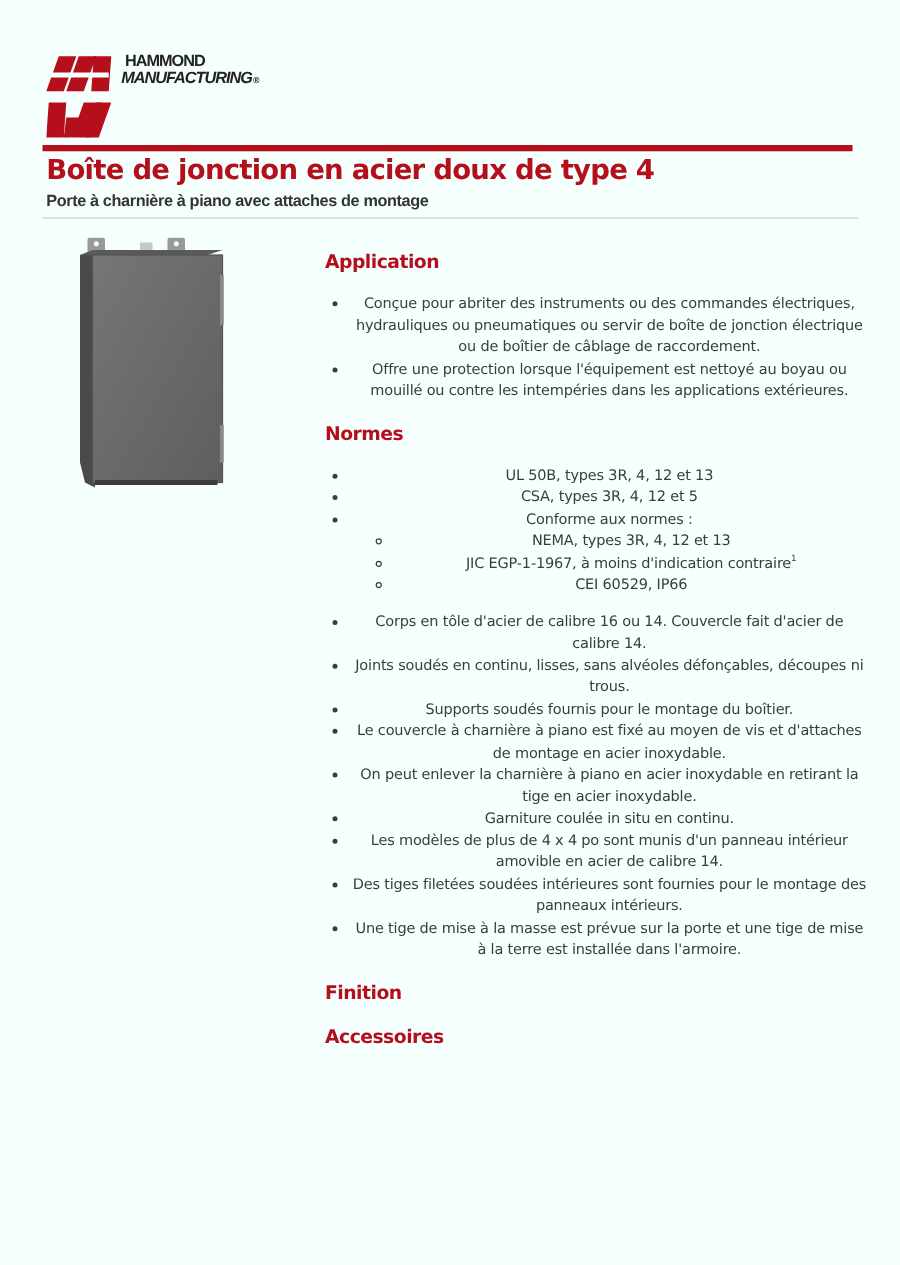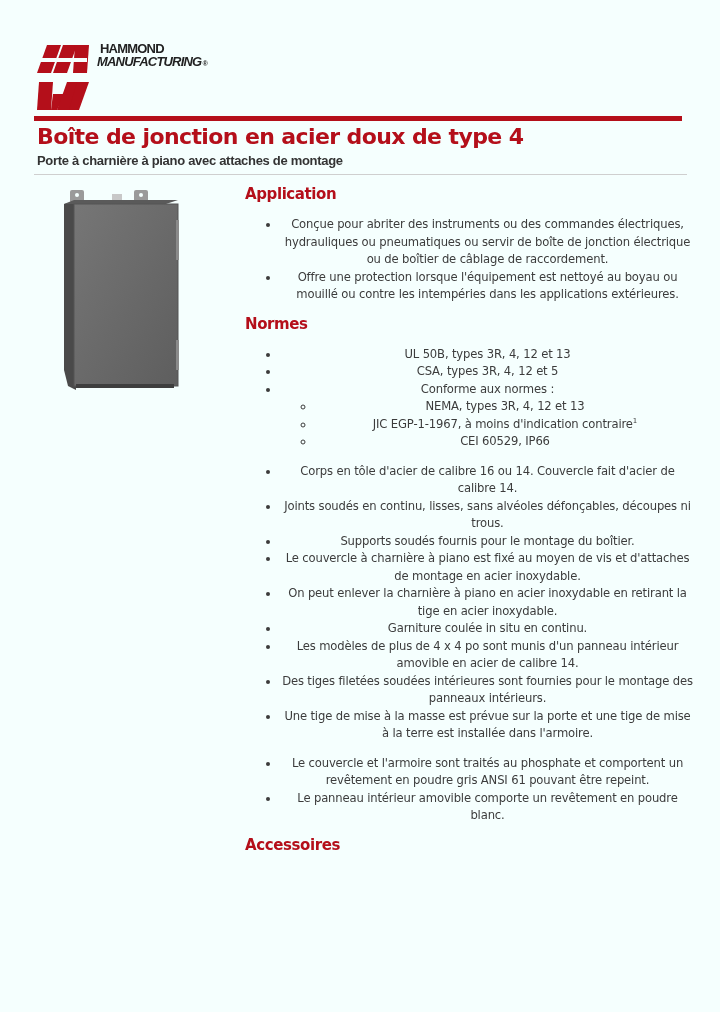--- a/index.html
+++ b/index.html
@@ -89,21 +89,21 @@
       width: 124px;
       height: 200px;
     }
     .content {
       position: absolute;
       left: 245px;
       top: 184px;
       width: 450px;
     }
     .section-heading {
-      margin: 0;
+      margin: 15px;
       font-family: "DejaVu Sans", sans-serif;
       font-weight: bold;
       font-size: 15px;
       color: #b40f1a;
       letter-spacing: -0.4px;
       height: 20px;
       line-height: 20px;
     }
     ul.bullets {
       margin: 12px 0 10px 0;
@@ -209,19 +209,16 @@
     <li>Joints soudés en continu, lisses, sans alvéoles défonçables, découpes ni trous.</li>
     <li>Supports soudés fournis pour le montage du boîtier.</li>
     <li>Le couvercle à charnière à piano est fixé au moyen de vis et d'attaches de montage en acier inoxydable.</li>
     <li>On peut enlever la charnière à piano en acier inoxydable en retirant la tige en acier inoxydable.</li>
     <li>Garniture coulée in situ en continu.</li>
     <li>Les modèles de plus de 4 x 4 po sont munis d'un panneau intérieur amovible en acier de calibre 14.</li>
     <li>Des tiges filetées soudées intérieures sont fournies pour le montage des panneaux intérieurs.</li>
     <li>Une tige de mise à la masse est prévue sur la porte et une tige de mise à la terre est installée dans l'armoire.</li>
   </ul>
 
-  <ul class="bullets">
-    <li>Le couvercle et l'armoire sont traités au phosphate et comportent un revêtement en poudre gris ANSI 61 pouvant être repeint.</li>
-    <li>Le panneau intérieur amovible comporte un revêtement en poudre blanc.</li>
-  </ul>
+  <h3 class="section-heading">Finition</h3>
 
   <h3 class="section-heading">Accessoires</h3>
 </div>
 
 </body></html>

